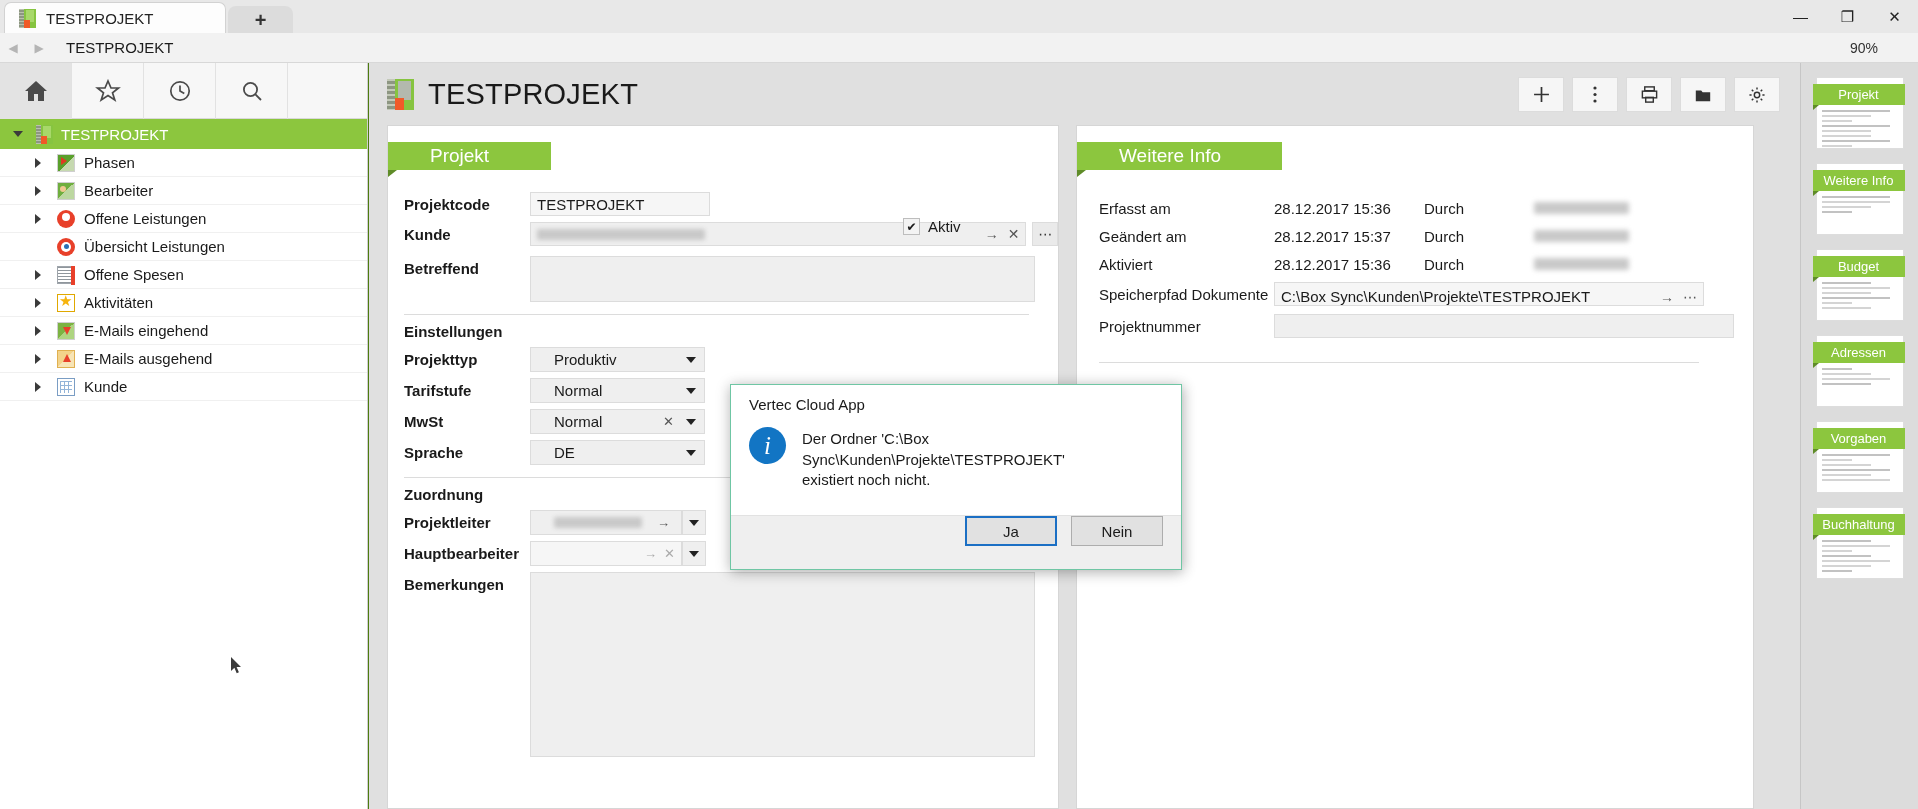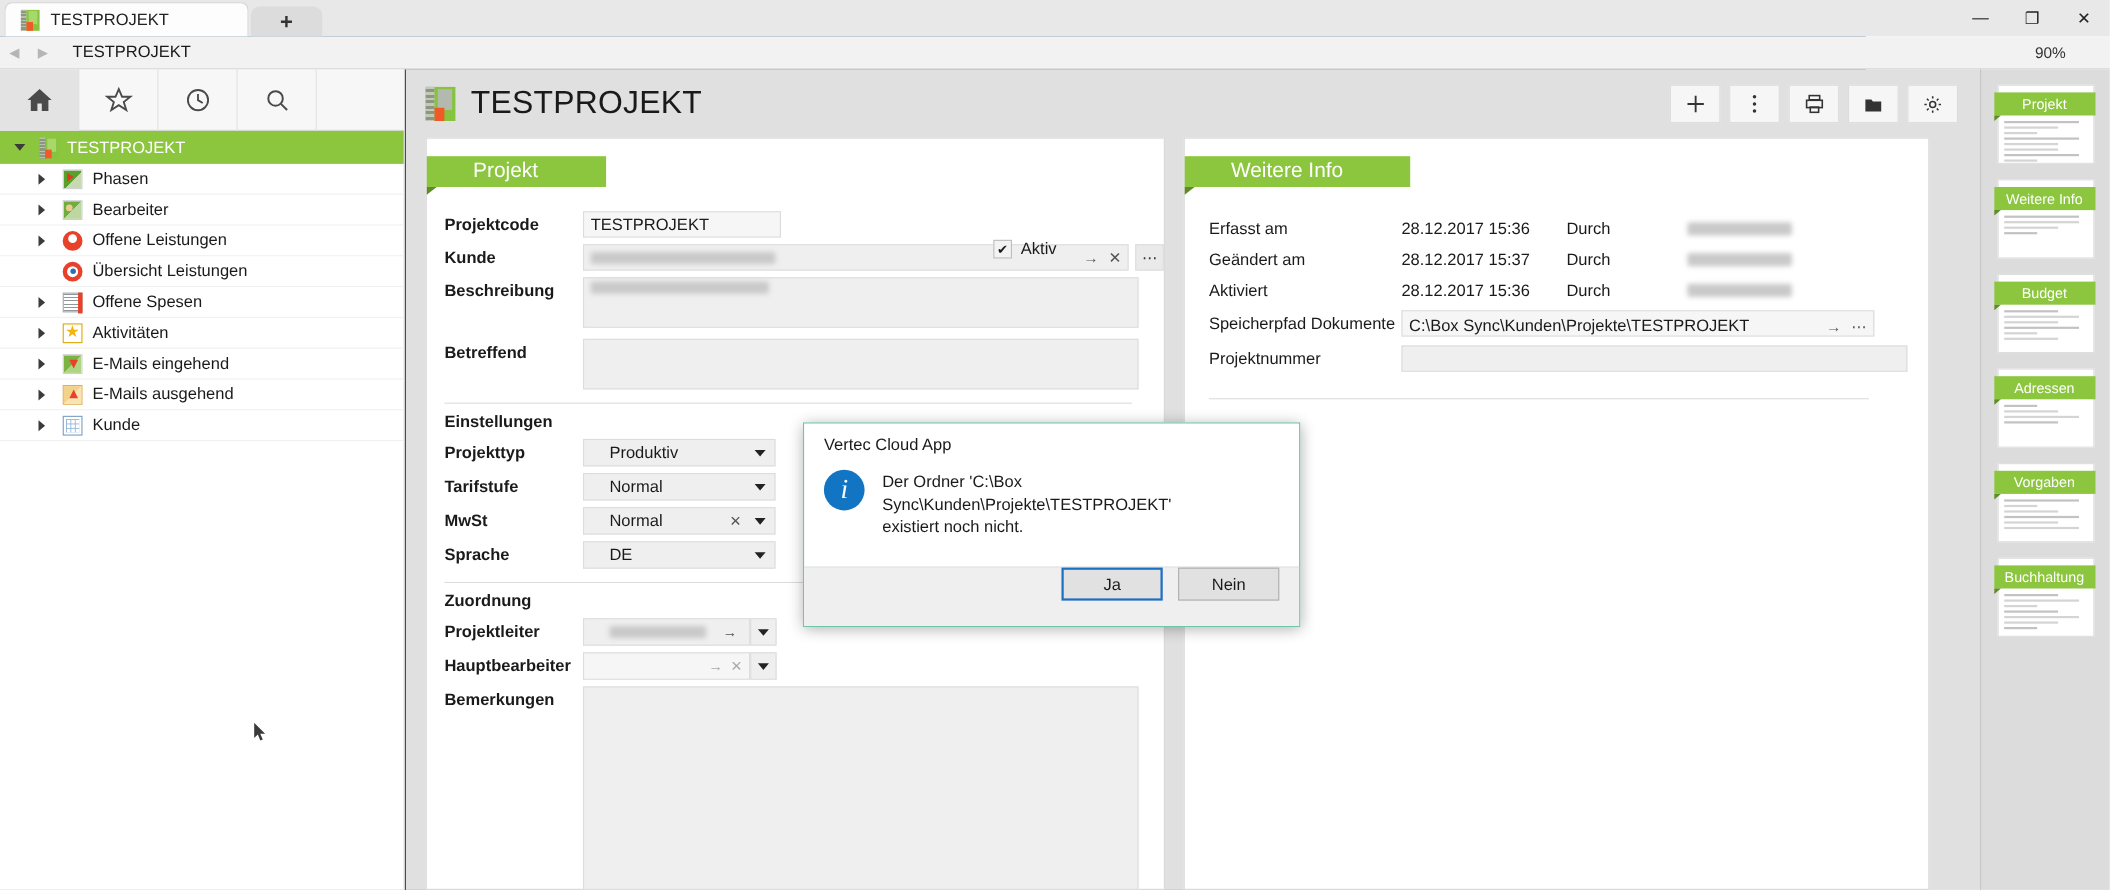--- a/index.html
+++ b/index.html
@@ -3,21 +3,21 @@
 <meta charset="utf-8">
 <style>
   * { box-sizing: border-box; }
   html, body { margin:0; padding:0; }
   body {
     width:1918px; height:809px; overflow:hidden;
     font-family:"Liberation Sans", sans-serif;
     font-size:15px; color:#1a1a1a; background:#ffffff;
     -webkit-font-smoothing:antialiased;
   }
-  .app { position:relative; width:1696px; height:809px; background:#0c4a6e; }
+  .app { position:relative; width:1696px; height:809px; background:#4d7c0f; }
 
   
   .titlebar { position:absolute; left:0; top:0; width:1918px; height:33px; background:#e8e8e8; }
   .tab {
     position:absolute; left:4px; top:2px; width:222px; height:31px;
     background:#fdfdfd; border-top-left-radius:7px; border-top-right-radius:7px;
     border:1px solid #d2d2d2; border-bottom:none;
     display:flex; align-items:center; padding-left:14px; gap:10px;
   }
   .tab-title { font-size:15px; color:#222; white-space:nowrap; }
@@ -409,26 +409,20 @@
             <div class="fld w500">
               <span class="blurline" style="width:168px"></span>
               <span class="fld-acts">
                 <span>→</span>
                 <span>✕</span>
               </span>
             </div>
             <div class="dots-btn">⋯</div>
           </div>
 
-          <div class="row">
-            <div class="lbl">Beschreibung</div>
-            <div class="fld w500 tall">
-              <span class="blurline" style="width:162px"></span>
-            </div>
-          </div>
 
           <div class="row" style="margin-top:10px">
             <div class="lbl">Betreffend</div>
             <div class="fld w500 tall"></div>
           </div>
 
           <div class="divider"></div>
           <div class="section-hd">Einstellungen</div>
 
           <div id="einstellungen-rows">

